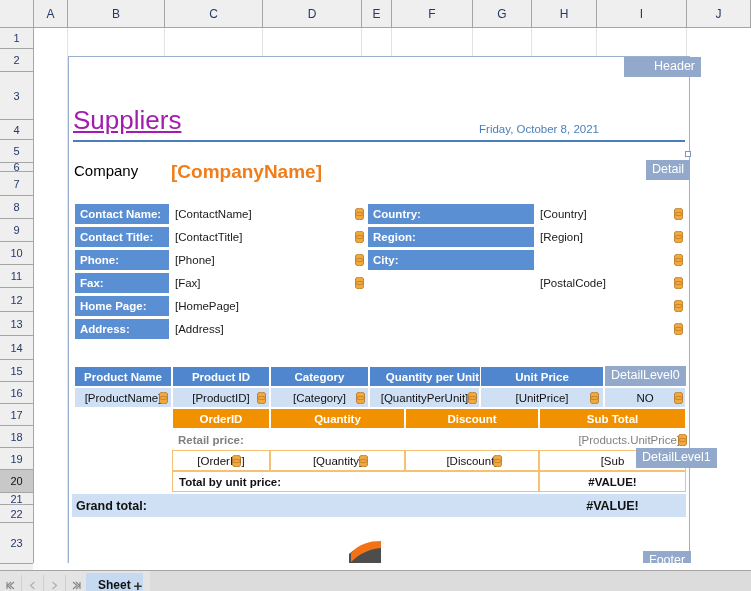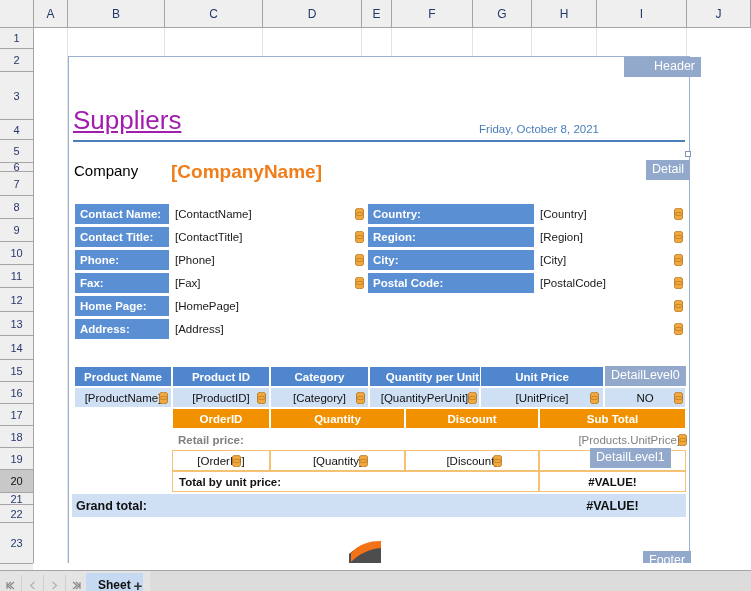--- a/index.html
+++ b/index.html
@@ -408,23 +408,21 @@
       <div class="fld-label" style="left:5px;top:261px;width:96px;height:22px;">Address:</div>
       <div class="fld-value" style="left:103px;top:261px;width:160px;height:22px;">[Address]</div>
 
       <div class="fld-label" style="left:298px;top:146px;width:168px;height:22px;">Country:</div>
       <div class="fld-value" style="left:468px;top:146px;width:120px;height:22px;">[Country]</div>
 
       <div class="fld-label" style="left:298px;top:169px;width:168px;height:22px;">Region:</div>
       <div class="fld-value" style="left:468px;top:169px;width:120px;height:22px;">[Region]</div>
 
       <div class="fld-label" style="left:298px;top:192px;width:168px;height:22px;">City:</div>
-      <div class="fld-value" style="left:468px;top:192px;width:120px;height:22px;">[City]</div>
-
-      <div class="fld-label" style="left:298px;top:215px;width:168px;height:22px;">Postal Code:</div>
+
       <div class="fld-value" style="left:468px;top:215px;width:120px;height:22px;">[PostalCode]</div>
 
       <span class="db-icon" style="left:286px;top:149px;">
         <svg viewBox="0 0 9 12" width="9" height="12">
             <ellipse cx="4.5" cy="2" rx="4" ry="1.8" fill="#f0a840" stroke="#b06c10" stroke-width="0.7"></ellipse>
             <path d="M0.5 2 v8 a4 1.8 0 0 0 8 0 V2" fill="#f0a840" stroke="#b06c10" stroke-width="0.7"></path>
             <ellipse cx="4.5" cy="6" rx="4" ry="1.6" fill="none" stroke="#b06c10" stroke-width="0.6"></ellipse>
           </svg>
       </span>
       <span class="db-icon" style="left:286px;top:172px;">
@@ -586,21 +584,21 @@
           </svg>
       </span>
       <span class="db-icon" style="left:424px;top:396px;">
         <svg viewBox="0 0 9 12" width="9" height="12">
             <ellipse cx="4.5" cy="2" rx="4" ry="1.8" fill="#f0a840" stroke="#b06c10" stroke-width="0.7"></ellipse>
             <path d="M0.5 2 v8 a4 1.8 0 0 0 8 0 V2" fill="#f0a840" stroke="#b06c10" stroke-width="0.7"></path>
             <ellipse cx="4.5" cy="6" rx="4" ry="1.6" fill="none" stroke="#b06c10" stroke-width="0.6"></ellipse>
           </svg>
       </span>
 
-      <div class="band-tag" style="left:521px;top:391px;">DetailLevel1</div>
+      <div class="band-tag" style="left:567px;top:391px;">DetailLevel1</div>
 
       <div class="total-label" style="left:103px;top:414px;width:367px;height:21px;">Total by unit price:</div>
       <div class="total-value" style="left:470px;top:414px;width:147px;height:21px;">#VALUE!</div>
 
       <div class="grand-label" style="left:3px;top:437px;width:467px;height:23px;">Grand total:</div>
       <div class="grand-value" style="left:470px;top:437px;width:147px;height:23px;">#VALUE!</div>
 
       <div class="logo-wrap" style="left:278px;top:481px;height:34px;">
         <svg width="36" height="30" viewBox="0 0 36 30">
           <path d="M2 28 L2 14 C2 14 14 2 34 2 L34 28 Z" fill="#4d4d4d"></path>

